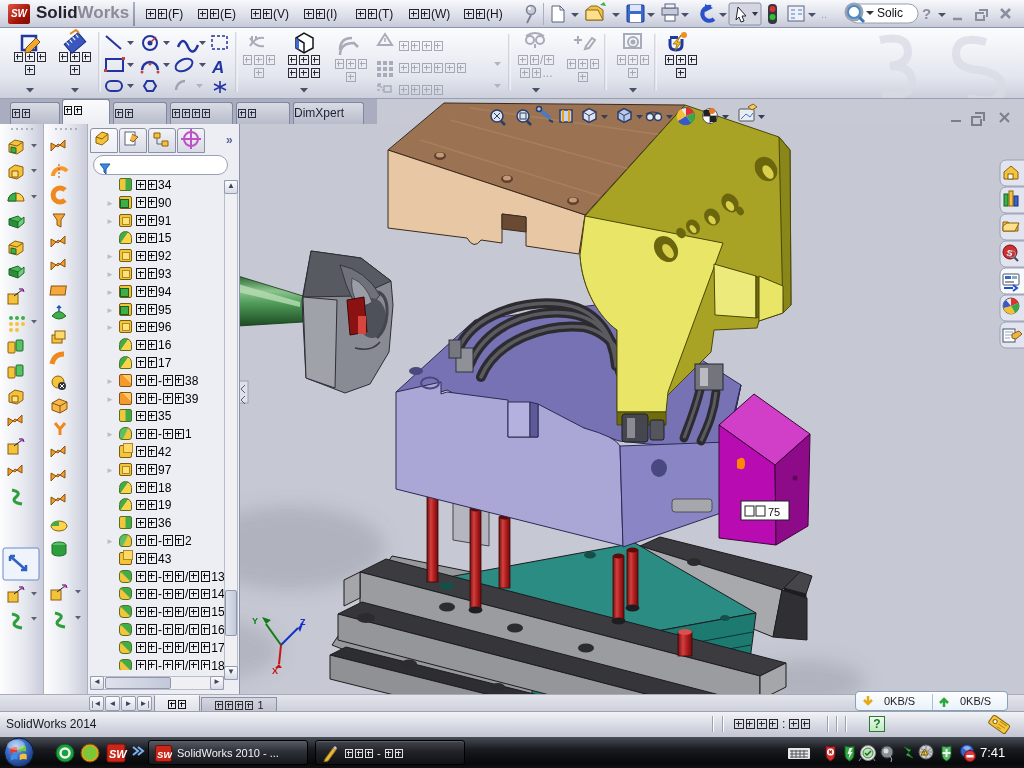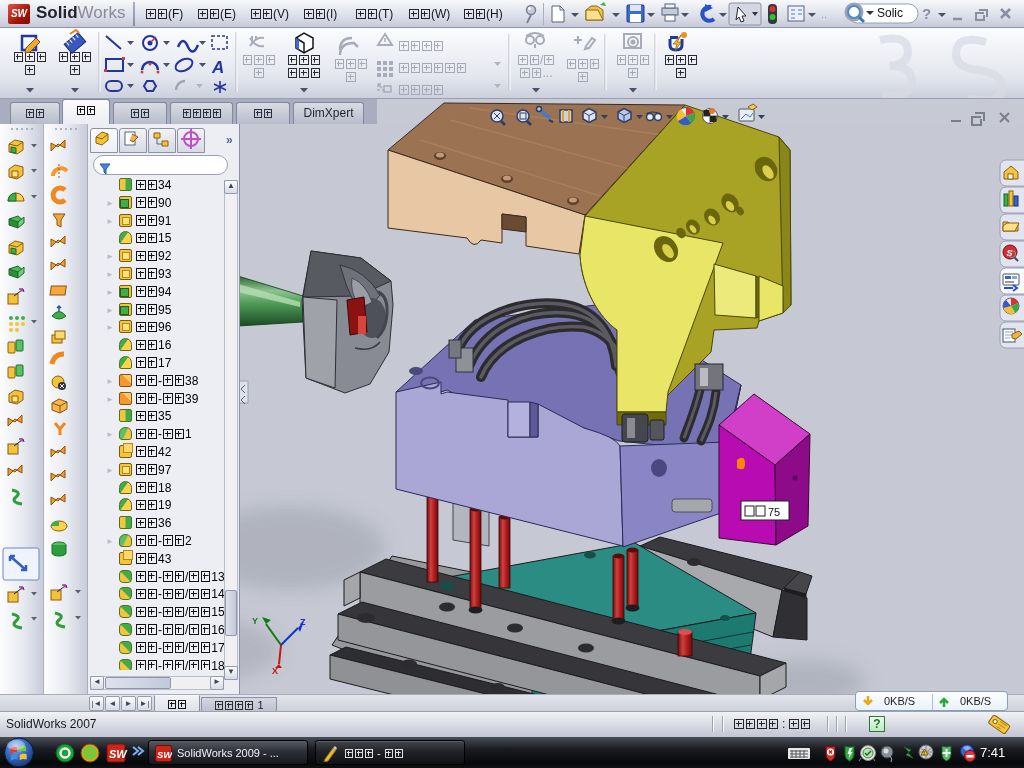--- a/index.html
+++ b/index.html
@@ -5,29 +5,29 @@
 html,body{width:1024px;height:768px;overflow:hidden;font-family:"Liberation Sans",sans-serif;background:#c6c9d3}
 .abs{position:absolute}
 #page{position:relative;width:1024px;height:768px}
 
 .g{display:inline-block;width:9.5px;height:10.5px;border:1px solid currentColor;margin:0 1px;vertical-align:-1px;opacity:.92;background:linear-gradient(currentColor,currentColor) 50% 40%/80% 1px no-repeat,linear-gradient(currentColor,currentColor) 40% 50%/1px 70% no-repeat}
 .g.s{width:8px;height:9px;vertical-align:-1px}
 
 #menubar{left:0;top:0;width:1024px;height:28px;background:linear-gradient(#f7f8fb,#dcdfe9 60%,#c7cad7);border-bottom:1px solid #8d96b0;z-index:30}
 #logo-sw{left:8px;top:4px;width:22px;height:20px;background:linear-gradient(135deg,#e05548,#a51407 60%,#7c0d04);border-radius:2px;color:#fff;font-weight:bold;font-size:10px;text-align:center;line-height:20px;font-style:italic}
 #logo-txt{left:36px;top:3px;font-size:17px;font-weight:bold;letter-spacing:0;color:#23232e}
-#logo-txt b{color:#8b8b97;font-weight:normal}
+#logo-txt b{color:#8b8b97;font-weight:bold}
 .menu{top:7px;font-size:12px;color:#14141e;z-index:31}
 
 #toolbar2{left:0;top:28px;width:1024px;height:71px;background:linear-gradient(#fbfcfe,#e3e6ee 70%,#ccd0dc);border-bottom:1px solid #9aa0b2;z-index:30}
 .tbtxt{position:absolute;font-size:12px;line-height:13px;text-align:center;color:#1a1a24;white-space:nowrap}
 .dis{color:#9fa3b0}
 
 #tabrow{left:0;top:99px;width:377px;height:25px;background:#a9adbf;z-index:25}
-.ctab{position:absolute;top:3px;height:22px;background:linear-gradient(#d9dbe4,#b8bbca);border:1px solid #81879d;border-bottom:none;border-radius:3px 3px 0 0;font-size:12px;color:#1d2233;text-align:center;line-height:21px}
+.ctab{position:absolute;top:3px;height:22px;background:linear-gradient(#d9dbe4,#b8bbca);border:1px solid #81879d;border-bottom:none;border-radius:3px 3px 0 0;font-size:12px;color:#1d2233;text-align:left;line-height:21px}
 .ctab.act{top:0;height:25px;background:linear-gradient(#fbfbfd,#eceef4);color:#000}
 
 .lstrip{top:124px;height:570px;background:linear-gradient(90deg,#fdfdfe,#e7e9f0 55%,#c9ccd9);border-right:1px solid #aab0c0;z-index:20}
 
 #treepanel{left:88px;top:124px;width:152px;height:570px;background:#edeef4;border-right:1px solid #8a90a5;z-index:20}
 .ttab{position:absolute;top:4px;height:25px;background:linear-gradient(#f2f3f7,#d7dae4);border:1px solid #8a90a5;border-radius:3px 3px 0 0}
 #filter{position:absolute;left:5px;top:31px;width:135px;height:20px;background:#fff;border:1px solid #9aa0b6;border-radius:10px}
 #tree{position:absolute;left:16px;top:53px;width:133px;height:493px;overflow:hidden;font-size:12px;color:#000}
 .trow{position:relative;height:17.8px;line-height:17.8px;white-space:nowrap}
 .ic{display:inline-block;width:13px;height:13px;vertical-align:-2px;margin-right:3px;position:relative;border:1px solid #7c5a10;border-radius:2px;background:#f2c53a}
@@ -831,21 +831,21 @@
 <div class="abs" style="left:89px;top:1px;width:64px;height:15px">
 <div class="abs sbtn" style="left:0;width:15px;height:15px;line-height:14px">|◄</div>
 <div class="abs sbtn" style="left:16px;width:15px;height:15px;line-height:14px">◄</div>
 <div class="abs sbtn" style="left:32px;width:15px;height:15px;line-height:14px">►</div>
 <div class="abs sbtn" style="left:48px;width:15px;height:15px;line-height:14px">►|</div>
 </div>
 <div class="abs" style="left:154px;top:0;width:46px;height:17px;background:linear-gradient(#f2f3f7,#dfe1e9);border:1px solid #8a90a5;border-top:1px solid #f8f8fb;font-size:11px;text-align:center;line-height:16px;color:#000"><span class="g s"></span><span class="g s"></span></div>
 <div class="abs" style="left:201px;top:2px;width:76px;height:15px;background:linear-gradient(#d4d6e0,#bfc2cf);border:1px solid #8a90a5;font-size:11px;text-align:center;line-height:14px;color:#222"><span class="g s"></span><span class="g s"></span><span class="g s"></span><span class="g s"></span> 1</div>
 </div>
 <div class="abs" id="statusbar">
-<div class="abs" style="left:6px;top:5px">SolidWorks 2007</div>
+<div class="abs" style="left:6px;top:5px">SolidWorks 2014</div>
 <div class="abs" style="left:712px;top:4px;width:2px;height:16px;background:#fff;border-left:1px solid #9aa2b2"></div>
 <div class="abs" style="left:722px;top:4px;width:2px;height:16px;background:#fff;border-left:1px solid #9aa2b2"></div>
 <div class="abs" style="left:733px;top:5px"><span class="g"></span><span class="g"></span><span class="g"></span><span class="g"></span><b style="font-weight:normal;padding:0 3px">:</b><span class="g"></span><span class="g"></span></div>
 <div class="abs" style="left:827px;top:4px;width:2px;height:16px;background:#fff;border-left:1px solid #9aa2b2"></div>
 <div class="abs" style="left:836px;top:4px;width:2px;height:16px;background:#fff;border-left:1px solid #9aa2b2"></div>
 <div class="abs" style="left:845px;top:4px;width:2px;height:16px;background:#fff;border-left:1px solid #9aa2b2"></div>
 <div class="abs" style="left:869px;top:4px;width:16px;height:16px;background:linear-gradient(#eefaee,#bfe8c4);border:1px solid #2a7a34;color:#1a7a24;font-weight:bold;font-size:12px;text-align:center;line-height:15px">?</div>
 <svg class="abs" style="left:986px;top:3px" width="28" height="20" viewBox="0 0 28 20">
         <g transform="rotate(35 14 10)">
           <rect x="3" y="5" width="20" height="10" rx="2" fill="#f6c63a" stroke="#8a6210"></rect>
@@ -893,21 +893,21 @@
 <rect x="52" y="1" width="18" height="18" rx="2" fill="#c8271a"></rect>
         <rect x="52" y="1" width="18" height="18" rx="2" fill="none" stroke="#7a0f06"></rect>
         <text x="54" y="15" font-size="11" font-weight="bold" fill="#fff" font-style="italic">SW</text>
 <path d="M78,4 l5,4 -5,4 m5,-8 l5,4 -5,4" stroke="#7ab4f0" stroke-width="2" fill="none"></path>
 </svg>
 <div class="tkbtn" style="left:148px;width:160px;background:linear-gradient(#585c66,#2e3039 45%,#17181d)">
 <svg class="abs" style="left:6px;top:4px" width="17" height="17" viewBox="0 0 17 17">
           <rect x="0.5" y="0.5" width="16" height="16" rx="2" fill="#c8271a" stroke="#6e0d04"></rect>
           <text x="2" y="12.5" font-size="9.5" font-weight="bold" fill="#fff" font-style="italic">SW</text>
         </svg>
-<span style="margin-left:28px">SolidWorks 2009 - ...</span>
+<span style="margin-left:28px">SolidWorks 2010 - ...</span>
 </div>
 <div class="tkbtn" style="left:315px;width:150px">
 <svg class="abs" style="left:6px;top:4px" width="17" height="17" viewBox="0 0 17 17">
           <path d="M3,14 l8,-11 3,2 -8,11 -4,1 z" fill="#e8b83a" stroke="#8a6a10"></path>
           <path d="M11,3 l3,2 1,-2 -2,-2 z" fill="#c8c8d0"></path>
         </svg>
 <span style="margin-left:28px"><span class="g s" style="border-color:#eee"></span><span class="g s" style="border-color:#eee"></span><span class="g s" style="border-color:#eee"></span> - <span class="g s" style="border-color:#eee"></span><span class="g s" style="border-color:#eee"></span></span>
 </div>
 <svg class="abs" style="left:786px;top:6px" width="190" height="20" viewBox="0 0 190 20">
 <rect x="2" y="5" width="22" height="11" rx="1" fill="#e8e8ec"></rect>

